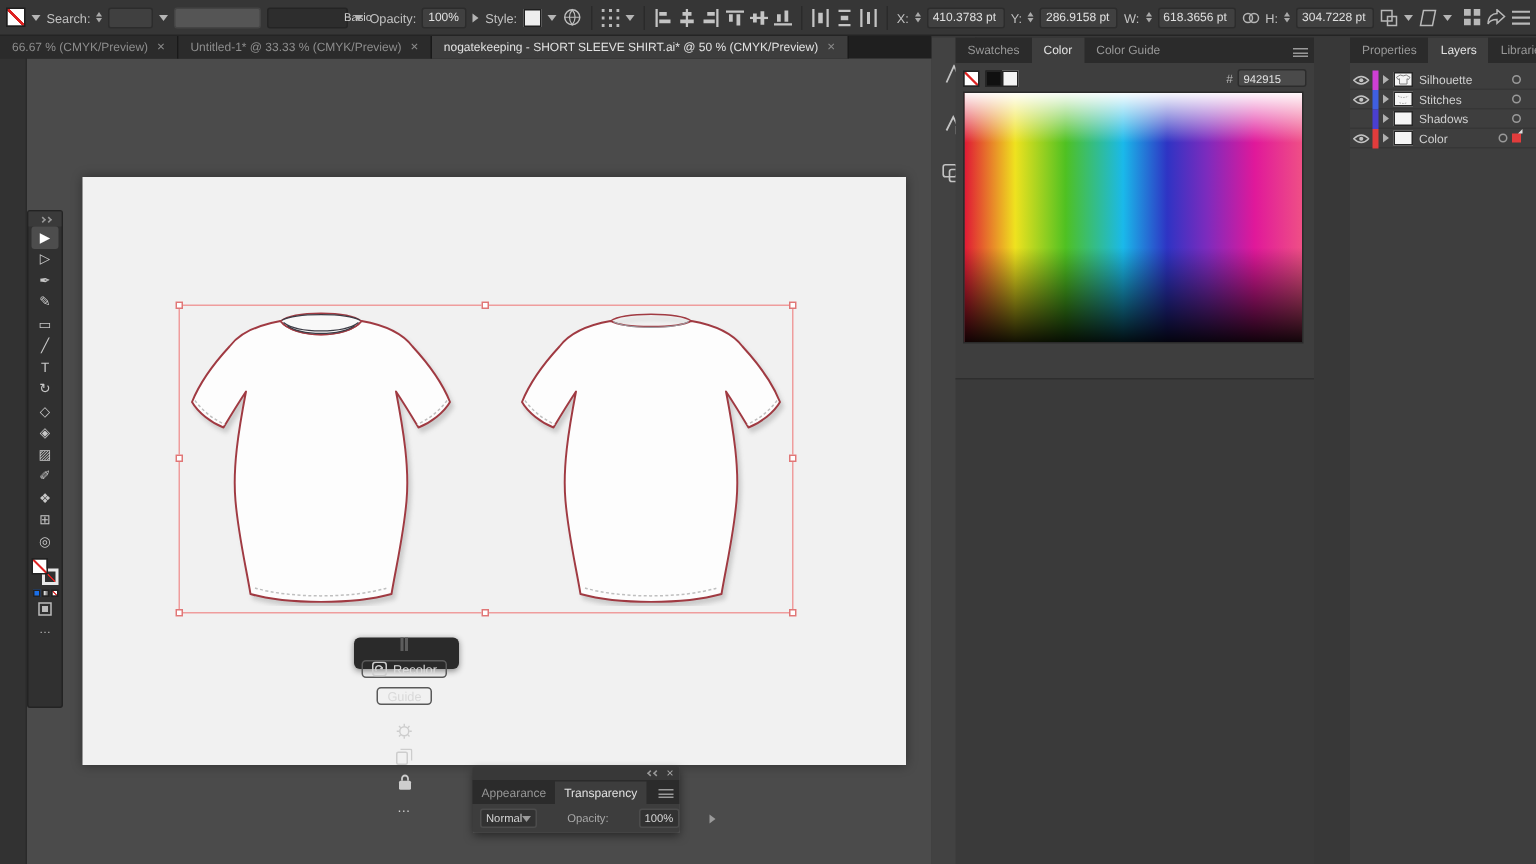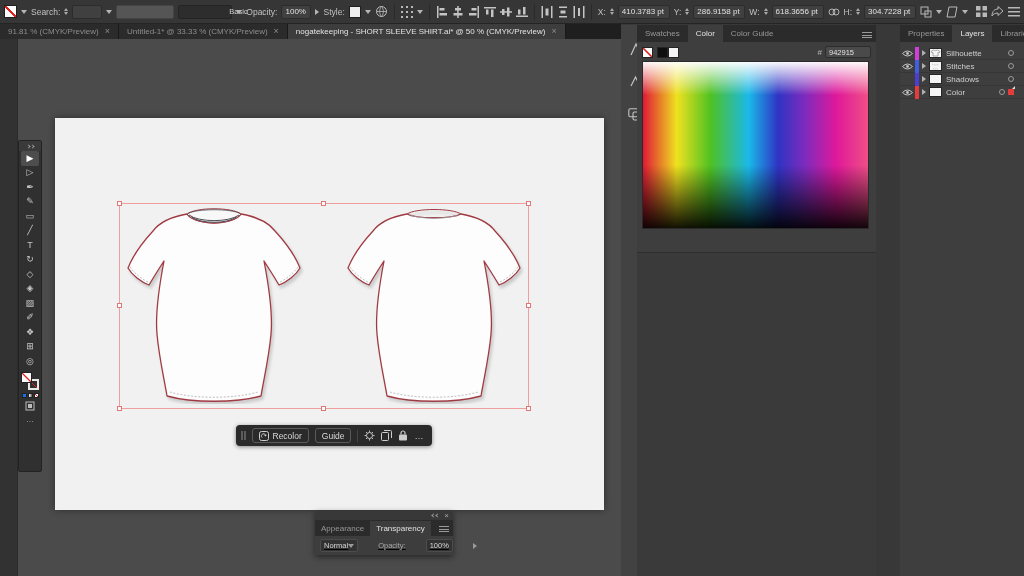--- a/index.html
+++ b/index.html
@@ -80,21 +80,21 @@
     background:#f1f1f1; box-shadow:0 0 7px rgba(0,0,0,.4); z-index:1; }
   #shirts { position:absolute; left:122px; top:204px; z-index:2; }
   #selection-box { position:absolute; left:119px; top:203px; width:410px; height:206px;
     border:1px solid #ef9d9d; z-index:3; }
   .handle { position:absolute; width:5px; height:5px; background:#fff;
     border:1px solid #e07777; }
 
   
   #context-bar { position:absolute; left:236px; top:425px; height:21px; z-index:15;
     background:#2a2a2a; border-radius:4px; box-shadow:0 1px 4px rgba(0,0,0,.45);
-    display:flex; align-items:center; gap:6px; padding:0 8px 0 5px; }
+    display:flex; align-items:center; gap:6px; padding:0 8px 0 5px;flex-direction:column; }
   .grip { display:flex; gap:1.5px; }
   .grip span { width:1.5px; height:9px; background:#5c5c5c; display:block; }
   .ctx-btn { display:flex; align-items:center; gap:4px; border:1px solid #5a5a5a;
     border-radius:3px; height:15px; padding:0 6px; color:#d9d9d9; font-size:8.5px; }
   .ctx-icon { color:#cdcdcd; display:flex; align-items:center; }
   .ctx-more { color:#cdcdcd; font-size:9px; letter-spacing:1px; }
   .ctx-sep { width:1px; height:12px; background:#454545; }
 
   
   #transparency { position:absolute; left:315px; top:511px; width:138px; height:44px;
@@ -104,21 +104,21 @@
   .dblchev { display:flex; gap:1px; }
   .dblchev i { width:3px; height:3px; border-left:1px solid #9a9a9a; border-bottom:1px solid #9a9a9a;
     transform:rotate(45deg); display:block; }
   .x-close { color:#aaa; font-size:8px; line-height:1; }
   #transparency .tabs-row { height:16px; background:#2b2b2b; display:flex; align-items:flex-end; }
   .fp-tab { font-size:8px; color:#969696; padding:3px 6px; white-space:nowrap; }
   .fp-tab.active { background:#3d3d3d; color:#e0e0e0; }
   .burger { width:10px; display:flex; flex-direction:column; gap:1.5px; margin:0 4px 4px auto; }
   .burger b { height:1px; background:#9a9a9a; display:block; }
   #transparency .body-row { height:19px; background:#3d3d3d; display:flex; align-items:center;
-    gap:20px; padding:0 5px; border-radius:0 0 2px 2px;text-decoration:underline; }
+    gap:20px; padding:0 5px; border-radius:0 0 2px 2px; }
   .dd-box { background:#323232; border:1px solid #4c4c4c; border-radius:2px; height:13px;
     display:flex; align-items:center; justify-content:space-between; padding:0 3px;
     font-size:7.5px; color:#d5d5d5; }
   .small-label { font-size:7.5px; color:#a8a8a8; white-space:nowrap; }
 
   
   #right-dock { position:absolute; left:621px; top:24px; width:403px; height:552px;
     background:#383838; z-index:8; }
   #collapsed-strip { position:absolute; left:0; top:1px; width:30px; height:551px;
     background:#424242; border-right:1px solid #2c2c2c; display:flex; flex-direction:column;
@@ -358,21 +358,21 @@
             <rect y="0" width="12" height="1.5"></rect>
             <rect y="4" width="12" height="1.5"></rect>
             <rect y="8" width="12" height="1.5"></rect>
           </g>
         </svg>
     </span>
   </header>
 
   <nav id="tabbar">
     <div class="doc-tab">
-      <span>91.81 % (CMYK/Preview)</span>
+      <span>66.67 % (CMYK/Preview)</span>
       <span class="tab-close">×</span>
     </div>
     <div class="doc-tab">
       <span>Untitled-1* @ 33.33 % (CMYK/Preview)</span>
       <span class="tab-close">×</span>
     </div>
     <div class="doc-tab active">
       <span>nogatekeeping - SHORT SLEEVE SHIRT.ai* @ 50 % (CMYK/Preview)</span>
       <span class="tab-close">×</span>
     </div>

